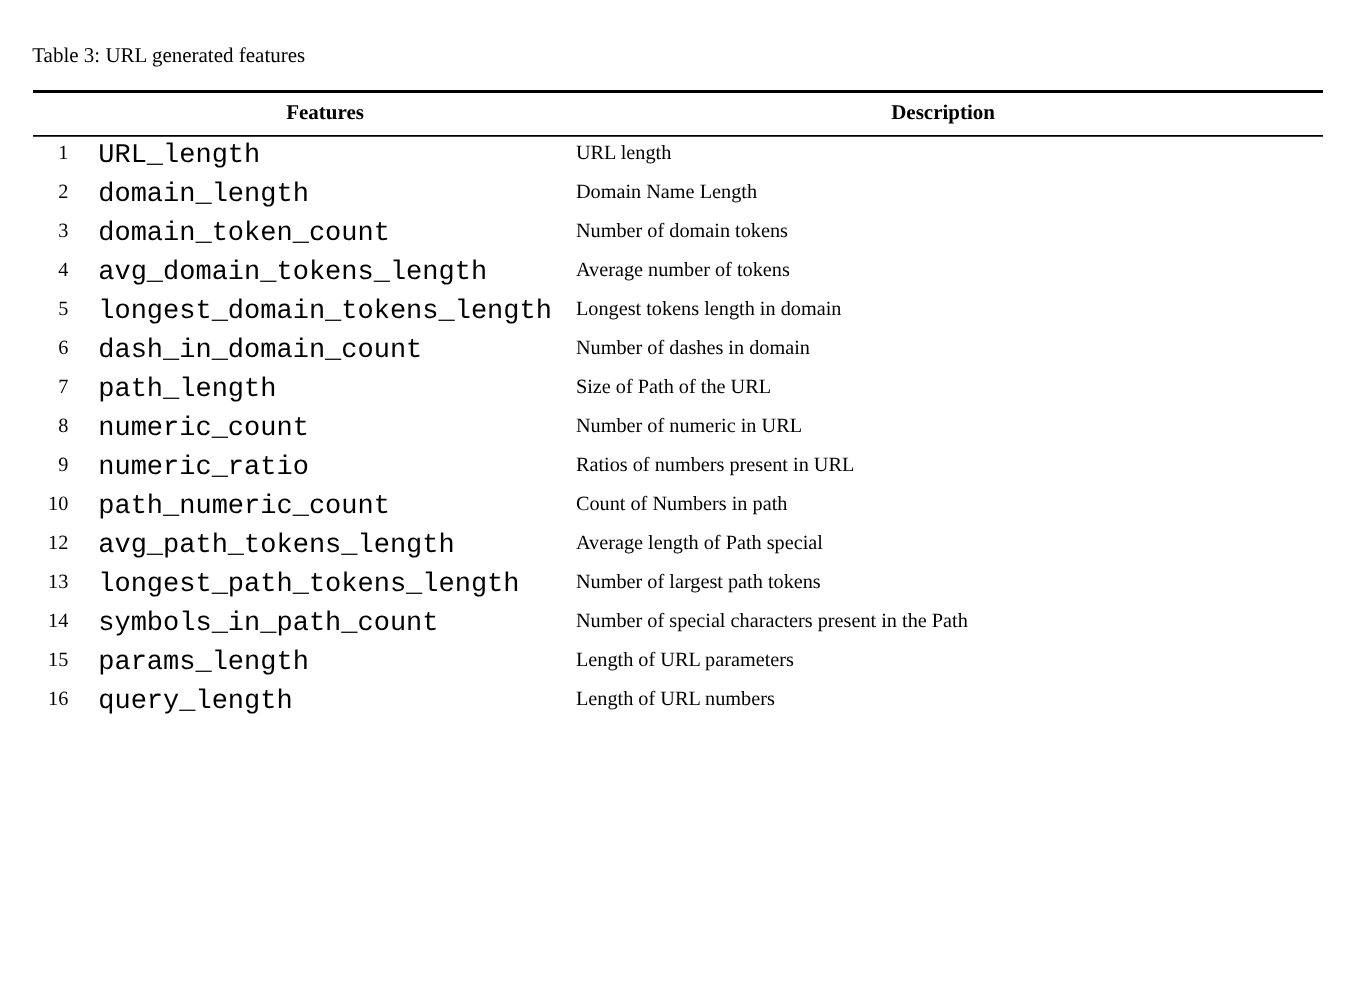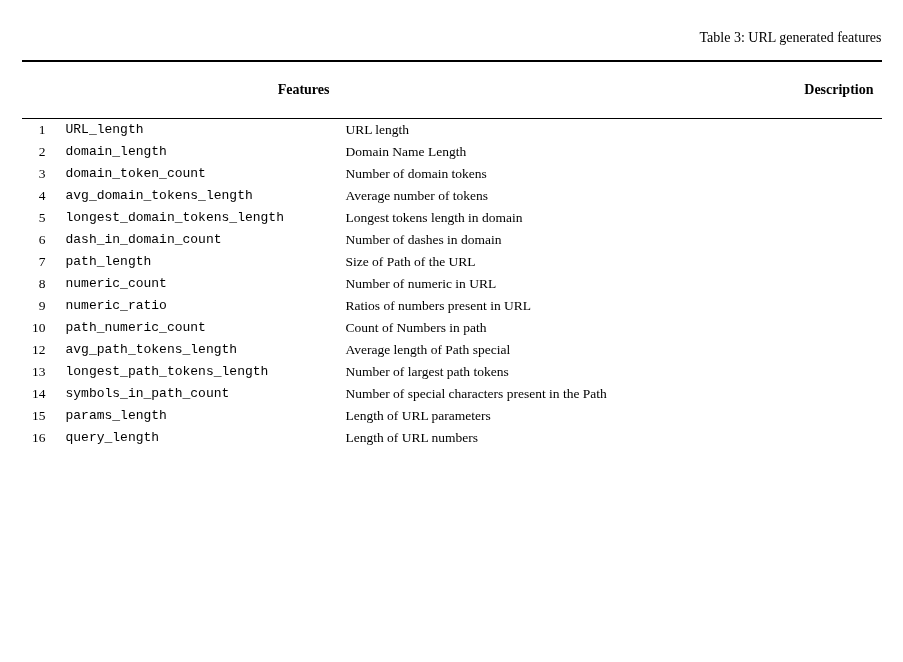--- a/index.html
+++ b/index.html
@@ -19,21 +19,21 @@
       min-height: 662px;
       width: 903px;
       padding: 30px 20px;
     }
 
     .table-container {
       width: 860px;
     }
 
     .table-caption {
-      text-align: right;
+      text-align: left;
       font-size: 14px;
       margin-bottom: 14px;
       font-weight: normal;
       color: #000;
     }
 
     table {
       width: 100%;
       border-collapse: collapse;
     }
@@ -41,22 +41,22 @@
     .border-top-thick {
       border-top: 2px solid #000;
     }
 
     .border-bottom-thin {
       border-bottom: 1px solid #000;
     }
 
     thead tr th {
       font-weight: bold;
-      text-align: right;
-      padding: 20px 8px;
+      text-align: center;
+      padding: 6px 8px;
       border-top: 2px solid #000;
       border-bottom: 1px solid #000;
     }
 
     thead tr th.num-col {
       width: 36px;
     }
 
     thead tr th.feat-col {
       width: 280px;
@@ -74,21 +74,21 @@
 
     tbody tr td.num-cell {
       text-align: right;
       padding-right: 12px;
       width: 36px;
       color: #000;
     }
 
     tbody tr td.feat-cell {
       font-family: "Courier New", Courier, monospace;
-      font-size: 13px;
+      font-size: 18px;
     }
 
     tbody tr.last-row td {
       border-bottom: 2px solid #000;
       padding-bottom: 6px;
     }
   </style>
 </head>
 <body>
 

